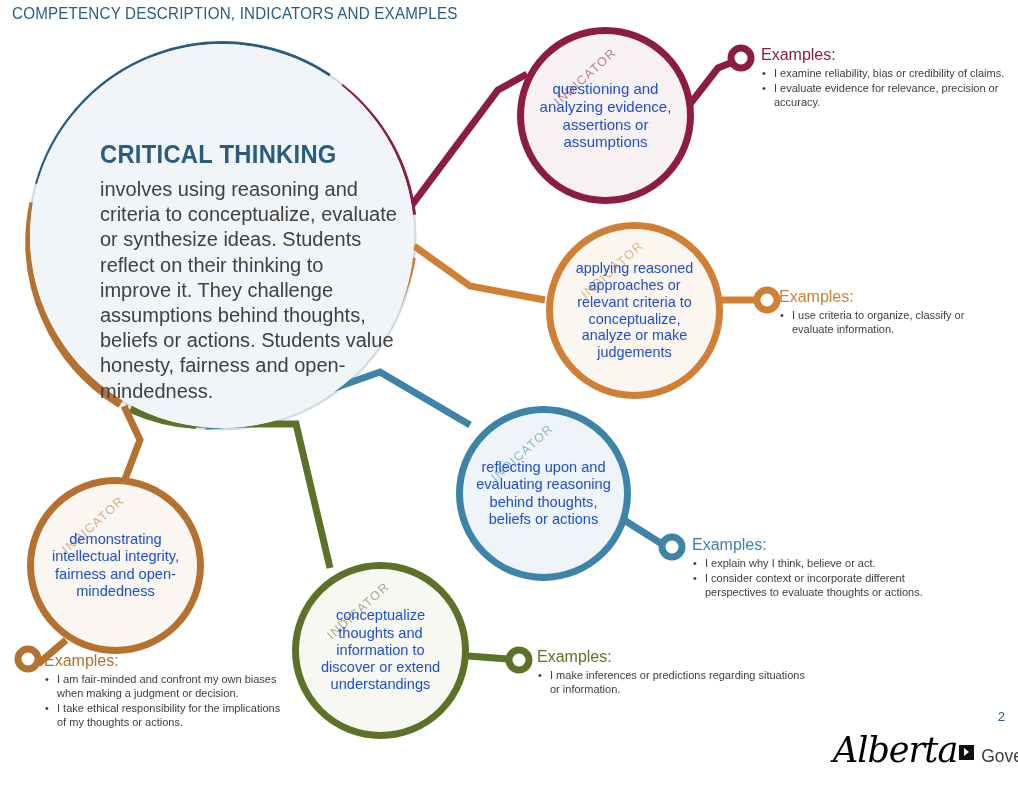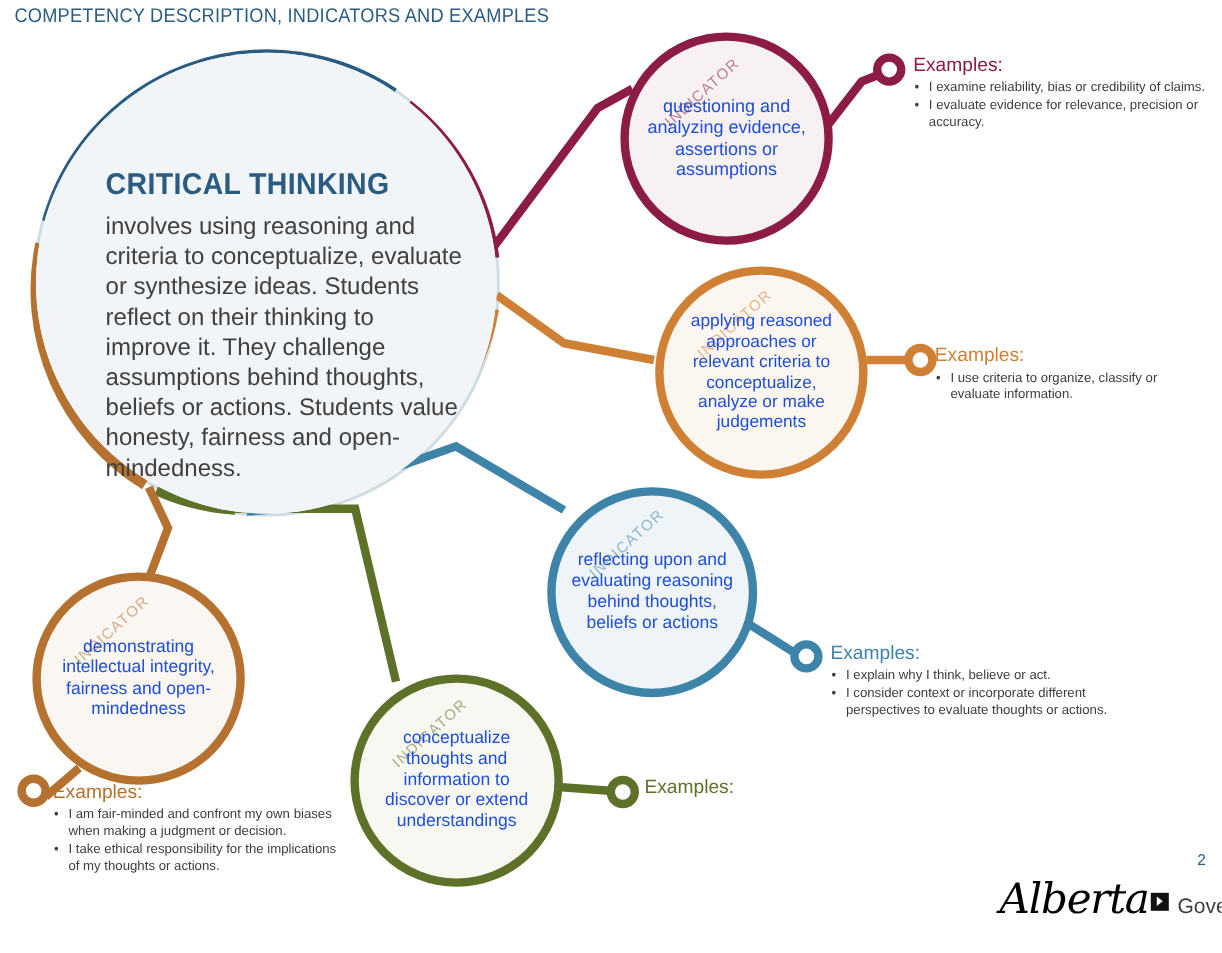--- a/index.html
+++ b/index.html
@@ -30,21 +30,21 @@
 
   
   #central{
     left:30px;top:44px;width:384px;height:384px;
     background:#f1f5f8;border:0;
   }
   #central-inner{
     position:absolute;left:0;top:0;right:0;bottom:0;border-radius:50%;
     background:#f1f5f8;
   }
-  #central-body{position:absolute;left:58px;top:96px;width:300px;z-index:4;}
+  #central-body{position:absolute;left:70px;top:96px;width:300px;z-index:4;}
   #central-heading{font-size:25px;font-weight:bold;color:#2a5c82;
                    letter-spacing:.3px;margin-bottom:8px;transform:scaleX(.95);
                    transform-origin:left center;}
   #central-desc{font-size:20px;line-height:1.26;color:#404040;}
 
   
   #ind-0{left:517px;top:27px;width:177px;height:177px;
          background:#f7f1f3;border:7px solid #8c1c45;}
   #ind-1{left:546px;top:222px;width:177px;height:177px;
          background:#fbf6f0;border:7px solid #cf8035;}
@@ -188,20 +188,21 @@
     <div class="ex-title c-blue">Examples:</div>
     <ul class="ex-list">
       <li>I explain why I think, believe or act.</li>
       <li>I consider context or incorporate different perspectives to evaluate thoughts or actions.</li>
     </ul>
   </div>
 
   <div class="examples" id="ex-3">
     <div class="ex-title c-green">Examples:</div>
     <ul class="ex-list">
+      <li>I make inferences or predictions regarding situations or information.</li>
     </ul>
   </div>
 
   <div class="examples" id="ex-4">
     <div class="ex-title c-brown">Examples:</div>
     <ul class="ex-list">
       <li>I am fair-minded and confront my own biases when making a judgment or decision.</li>
       <li>I take ethical responsibility for the implications of my thoughts or actions.</li>
     </ul>
   </div>

